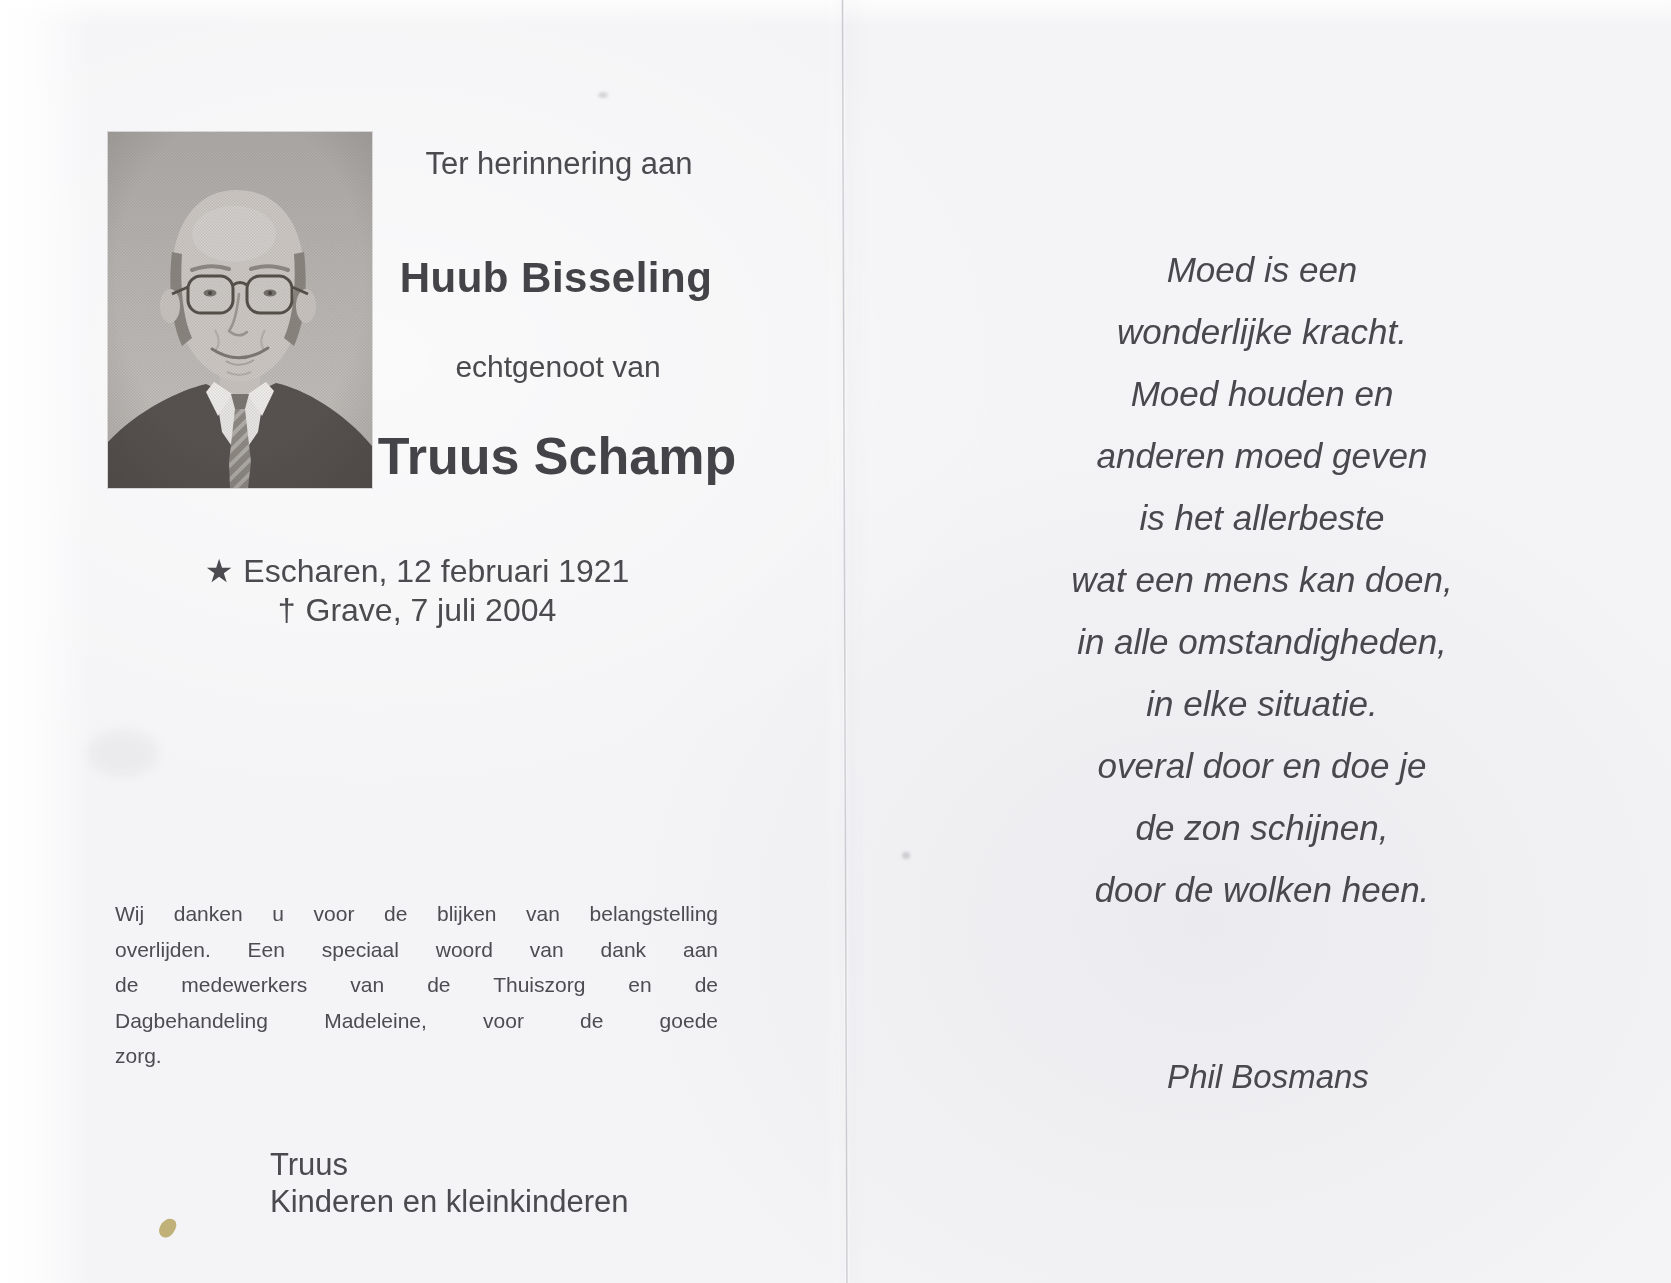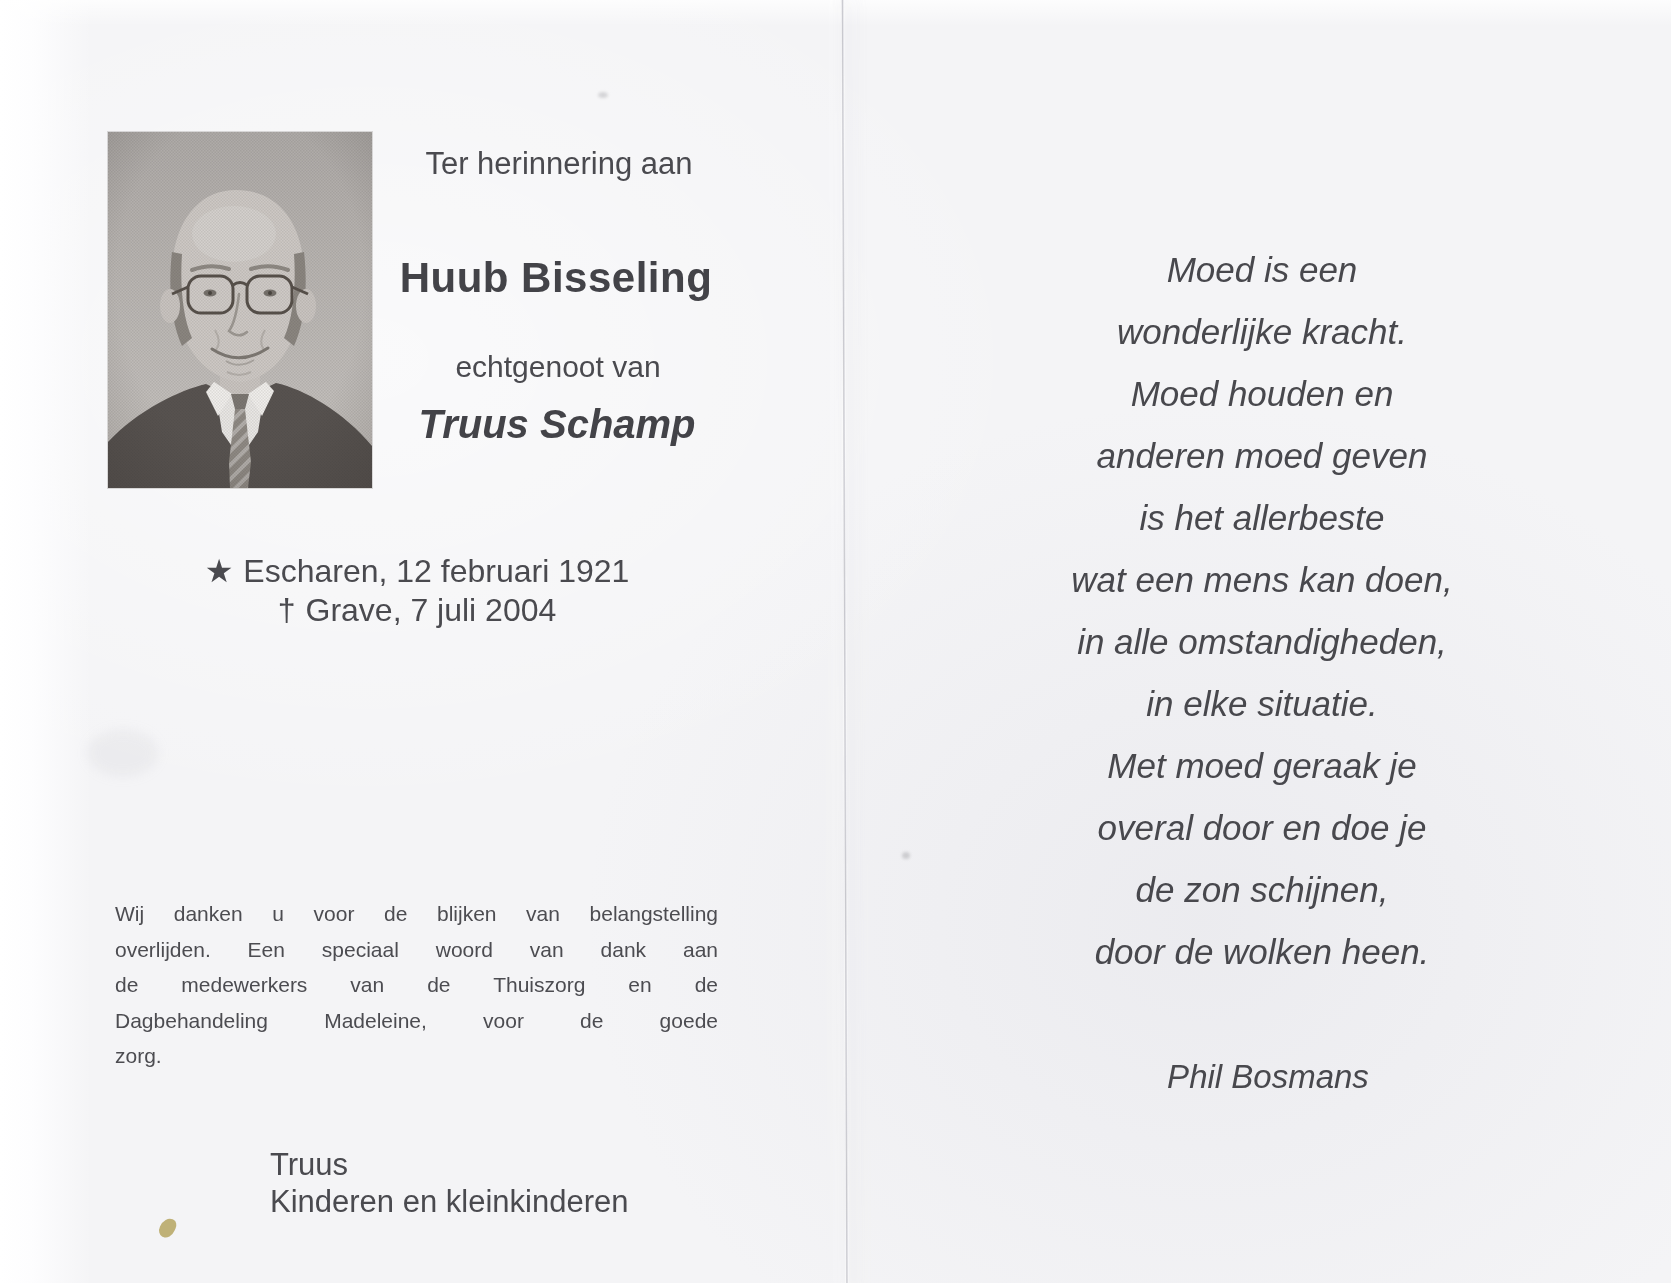--- a/index.html
+++ b/index.html
@@ -20,21 +20,21 @@
     background:linear-gradient(180deg,rgba(255,255,255,0.8),rgba(255,255,255,0));}
   
   .fold{left:841px;top:-6px;height:1300px;width:3px;opacity:.95;
     transform:rotate(-0.2deg);transform-origin:top center;
     background:linear-gradient(90deg,rgba(255,255,255,0.85),#c6c6cc 45%,#d2d2d8 60%,rgba(255,255,255,0.7));
     box-shadow:-7px 0 14px rgba(255,255,255,0.75), 7px 0 16px rgba(228,228,234,0.85);}
   
   .intro{left:559px;top:146px;font-size:31px;}
   .name{left:556px;top:254px;font-size:42px;font-weight:bold;color:#434348;letter-spacing:0.5px;}
   .relation{left:558px;top:333px;font-size:30px;margin-top:17px;}
-  .spouse{left:557px;top:402px;font-size:40px;font-weight:bold;color:#434348;font-style:italic;}
+  .spouse{left:557px;top:426px;font-size:52px;font-weight:bold;color:#434348;}
   .dates{left:417px;top:552px;font-size:32px;line-height:39px;}
   .dates .sym{margin-right:10px;}
   .thanks{left:115px;top:896px;width:603px;font-size:21px;line-height:35.6px;color:#4c4c51;}
   .thanks .jline{text-align:justify;text-align-last:justify;}
   .thanks .lastline{text-align:center;text-align-last:left;}
   .signoff{left:270px;top:1146px;font-size:31px;line-height:37px;}
   
   .poem{left:1262px;top:239px;font-size:35px;line-height:62px;font-style:italic;color:#48484d;}
   .author{left:1268px;top:1058px;font-size:33px;font-style:italic;color:#48484d;}
   
@@ -147,21 +147,20 @@
   <div>
     <div class="ctr poem">
       <div>Moed is een</div>
       <div>wonderlijke kracht.</div>
       <div>Moed houden en</div>
       <div>anderen moed geven</div>
       <div>is het allerbeste</div>
       <div>wat een mens kan doen,</div>
       <div>in alle omstandigheden,</div>
       <div>in elke situatie.</div>
-      <div>Met moed geraak je</div>
       <div>overal door en doe je</div>
       <div>de zon schijnen,</div>
       <div>door de wolken heen.</div>
     </div>
     <div class="ctr author">Phil Bosmans</div>
   </div>
 
   <div class="abs speck-yellow"></div>
   <div class="abs smudge1"></div>
   <div class="abs smudge2"></div>

